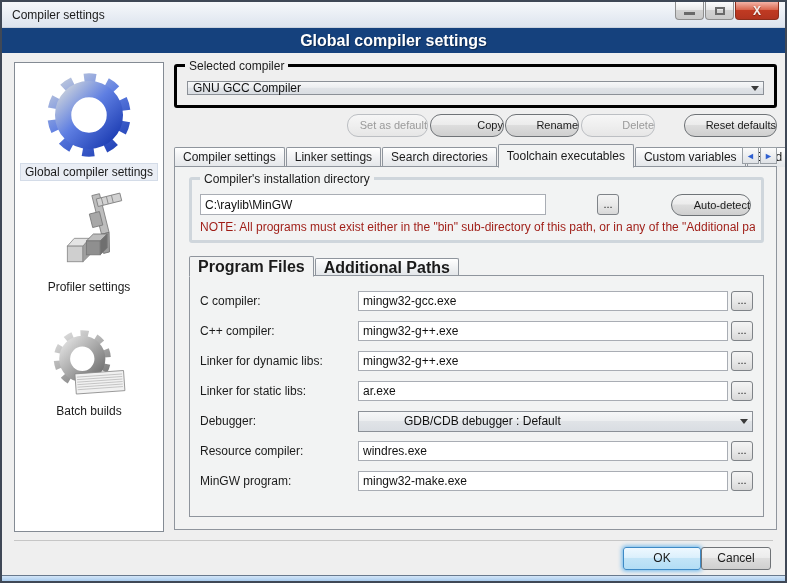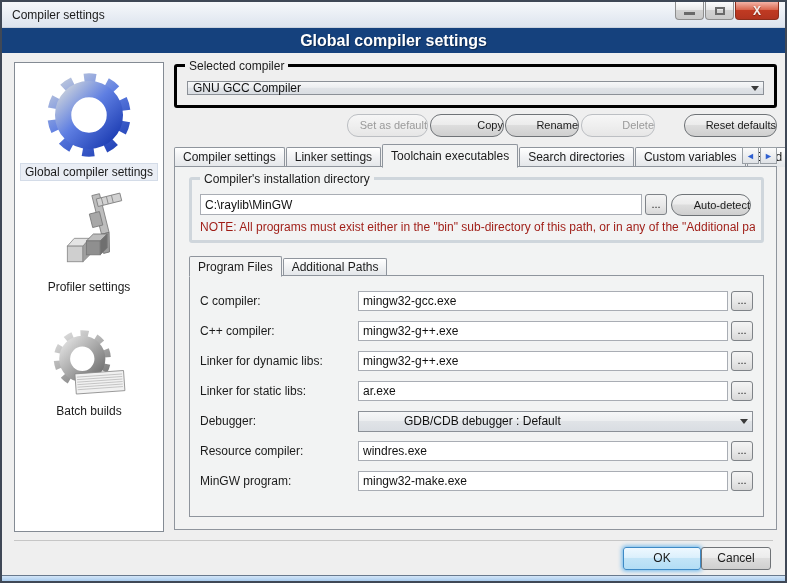--- a/index.html
+++ b/index.html
@@ -82,36 +82,36 @@
   .scrollbtn { width:17px; height:17px; border:1px solid #9aa0a6; background:linear-gradient(180deg,#fbfbfb,#dfe2e6);
                font-size:9px; color:#2f5fd0; display:flex; align-items:center; justify-content:center; cursor:default; }
   .scrollbtn + .scrollbtn { margin-left:1px; }
 
   
   .tabpanel { position:absolute; left:2px; top:114px; width:603px; height:364px;
               border:1px solid #8f959d; background:#f2f3f3; z-index:2; }
 
   .gb-instdir { left:14px; top:10px; width:575px; height:66px; border-color:#cfd6dc; }
   .gb-instdir .gb-legend { background:#f2f3f3; }
-  .dirrow { position:absolute; left:8px; right:10px; top:14px; height:21px; display:flex; }
+  .dirrow { position:absolute; left:8px; right:10px; top:14px; height:21px; display:flex;gap:48px; }
   .tinput { height:21px; border:1px solid #a9adb4; background:#ffffff; font-family:"Liberation Sans",sans-serif;
             font-size:12px; color:#111; padding:0 4px; }
   .dir-input { flex:1; }
   .browse { width:22px; height:21px; margin-left:3px; font-size:11px; line-height:18px; border-radius:3px;
             border:1px solid #7f8388; text-align:center; color:#1b1b1b; cursor:default;
             background:linear-gradient(180deg,#f4f4f4 0%,#e9e9e9 50%,#d8d8d8 100%); }
   .autodetect { width:80px; height:22px; margin-left:4px; }
   .note { position:absolute; left:8px; right:6px; top:40px; font-size:12px; color:#9f1c15;
           white-space:nowrap; overflow:hidden; }
 
   
   .innertabs { position:absolute; left:14px; top:88px; display:flex; align-items:flex-end; height:21px; }
   .itab { height:18px; border:1px solid #8f959d; border-bottom:none; border-radius:2px 2px 0 0;
           background:linear-gradient(180deg,#ffffff 0%,#eef0f2 55%,#e2e5e8 100%);
-          font-size:12px; color:#1b1b1b; padding:0 8px; line-height:17px; margin-right:1px; cursor:default; }
+          font-size:16px; color:#1b1b1b; padding:0 8px; line-height:17px; margin-right:1px; cursor:default;font-weight:bold; }
   .itab.active { height:21px; background:#f2f3f3; line-height:20px; border-bottom:1px solid #f2f3f3;
                  margin-bottom:-1px; position:relative; z-index:3; }
   .innerpanel { position:absolute; left:14px; top:108px; width:575px; height:242px;
                 border:1px solid #8f959d; background:#f2f3f3; padding:14px 10px 0 10px; z-index:2; }
   .frow { display:flex; align-items:center; height:22px; margin-bottom:8px; }
   .flabel { width:158px; font-size:12px; color:#1b1b1b; white-space:nowrap; }
   .fvalue { flex:1; height:20px; }
   .frow .browse { height:20px; line-height:17px; }
   .combo-field { flex:1; height:21px;padding-left:40px; }
 
@@ -228,22 +228,22 @@
         <div class="pbtn disabled b-setdef">Set as default</div>
         <div class="pbtn b-copy">Copy</div>
         <div class="pbtn b-rename">Rename</div>
         <div class="pbtn disabled b-delete">Delete</div>
         <div class="pbtn b-reset">Reset defaults</div>
       </div>
 
       <div class="tabstrip">
         <div class="tab">Compiler settings</div>
         <div class="tab">Linker settings</div>
+        <div class="tab">Search directories</div>
         <div class="tab active">Toolchain executables</div>
-        <div class="tab">Search directories</div>
         <div class="tab">Custom variables</div>
         <div class="tab">Build options</div>
 
         <div class="tabscroll">
           <div class="scrollbtn">
               <span>◄</span>
             </div>
           <div class="scrollbtn">
               <span>►</span>
             </div>

